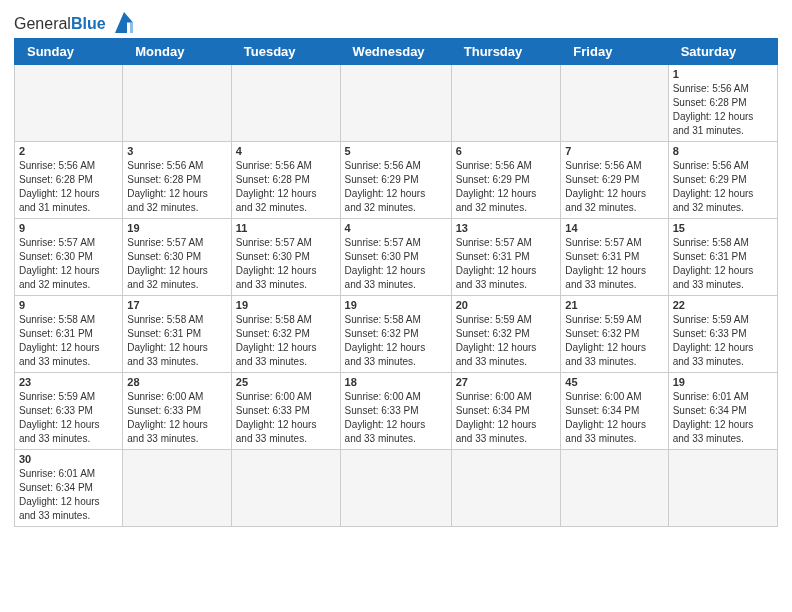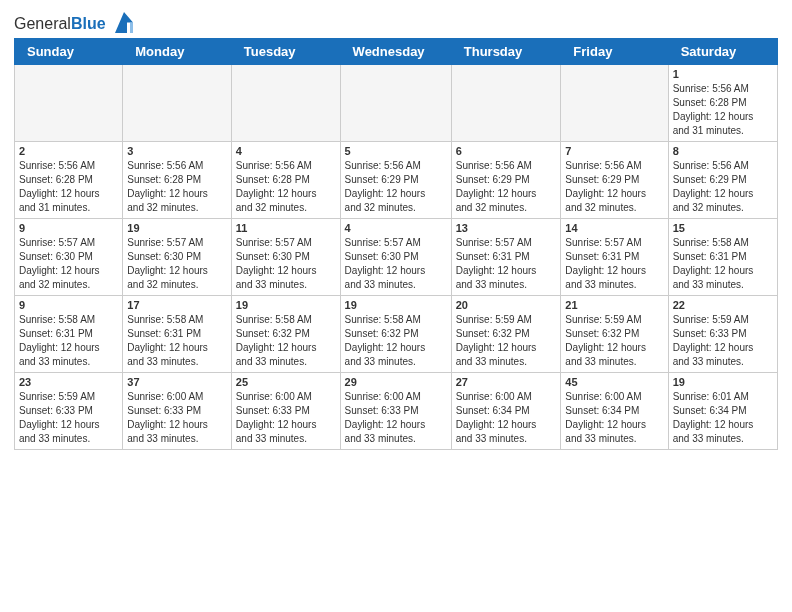--- a/index.html
+++ b/index.html
@@ -213,39 +213,51 @@
             <span class="day-number">22</span>
             <div class="day-info">Sunrise: 5:59 AM<br>Sunset: 6:33 PM<br>Daylight: 12 hours<br>and 33 minutes.</div>
           </td>
         </tr>
         <tr>
           <td>
             <span class="day-number">23</span>
             <div class="day-info">Sunrise: 5:59 AM<br>Sunset: 6:33 PM<br>Daylight: 12 hours<br>and 33 minutes.</div>
           </td>
           <td>
-            <span class="day-number">37</span>
+            <span class="day-number">28</span>
             <div class="day-info">Sunrise: 6:00 AM<br>Sunset: 6:33 PM<br>Daylight: 12 hours<br>and 33 minutes.</div>
           </td>
           <td>
             <span class="day-number">25</span>
             <div class="day-info">Sunrise: 6:00 AM<br>Sunset: 6:33 PM<br>Daylight: 12 hours<br>and 33 minutes.</div>
           </td>
           <td>
-            <span class="day-number">29</span>
+            <span class="day-number">18</span>
             <div class="day-info">Sunrise: 6:00 AM<br>Sunset: 6:33 PM<br>Daylight: 12 hours<br>and 33 minutes.</div>
           </td>
           <td>
             <span class="day-number">27</span>
             <div class="day-info">Sunrise: 6:00 AM<br>Sunset: 6:34 PM<br>Daylight: 12 hours<br>and 33 minutes.</div>
           </td>
           <td>
             <span class="day-number">45</span>
             <div class="day-info">Sunrise: 6:00 AM<br>Sunset: 6:34 PM<br>Daylight: 12 hours<br>and 33 minutes.</div>
           </td>
           <td>
             <span class="day-number">19</span>
             <div class="day-info">Sunrise: 6:01 AM<br>Sunset: 6:34 PM<br>Daylight: 12 hours<br>and 33 minutes.</div>
           </td>
+        </tr>
+        <tr>
+          <td>
+            <span class="day-number">30</span>
+            <div class="day-info">Sunrise: 6:01 AM<br>Sunset: 6:34 PM<br>Daylight: 12 hours<br>and 33 minutes.</div>
+          </td>
+          <td class="empty"></td>
+          <td class="empty"></td>
+          <td class="empty"></td>
+          <td class="empty"></td>
+          <td class="empty"></td>
+          <td class="empty"></td>
         </tr>
       </tbody>
   </table>
 </div>
 
 </body></html>

